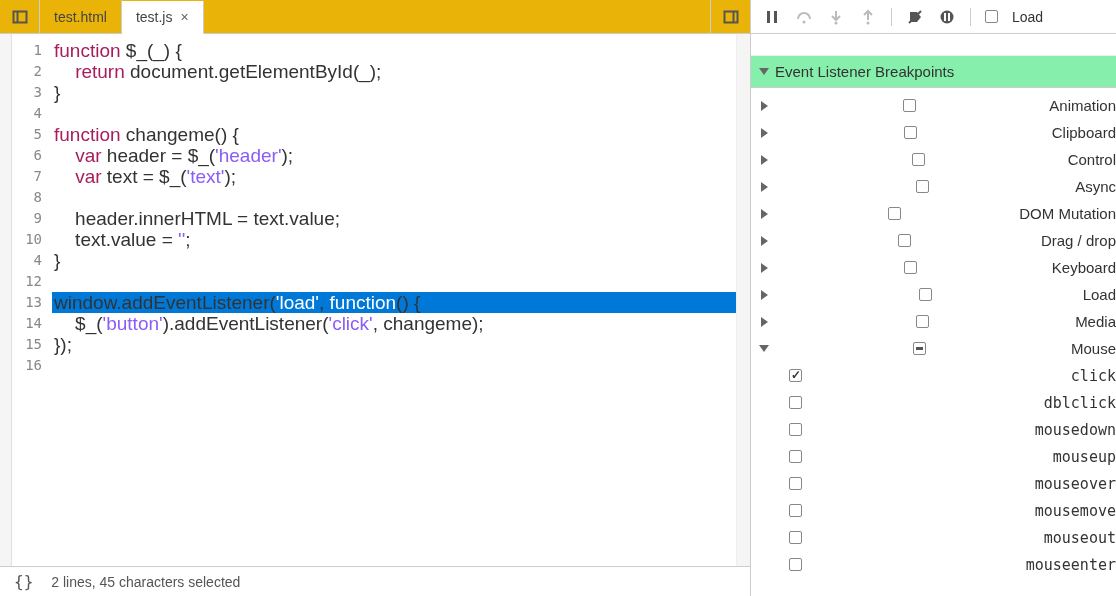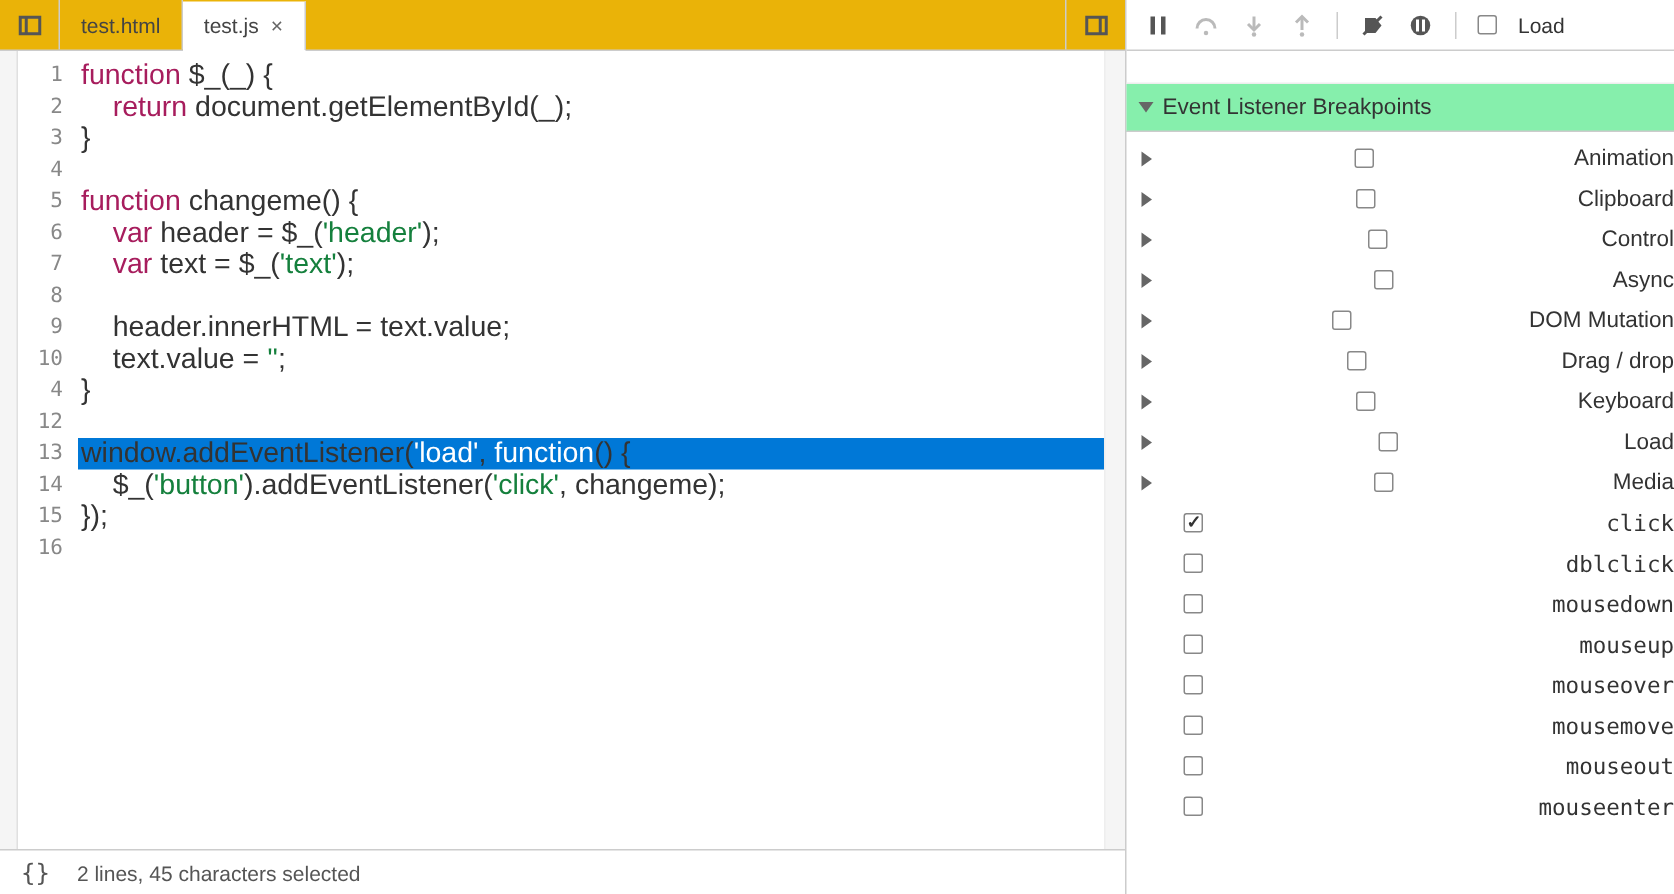--- a/index.html
+++ b/index.html
@@ -18,21 +18,21 @@
 
 .code-area { flex: 1; display: flex; overflow: hidden; }
 .gutter-pad { width: 12px; background: #f5f5f5; border-right: 1px solid #e0e0e0; }
 .gutter { width: 40px; background: #fff; padding-top: 6px; text-align: right; font-family: Consolas, monospace; font-size: 14px; color: #888; }
 .gutter div { height: 21px; padding-right: 10px; line-height: 21px; }
 .code { flex: 1; padding-top: 6px; font-family: Liberation Sans, sans-serif; font-size: 19px; white-space: pre; }
 .code-line { height: 21px; line-height: 21px; padding-left: 2px; }
 .code-line.hl { background: #0078d7; color: #fff; }
 .code-line.hl .kw, .code-line.hl .str, .code-line.hl .fn { color: #fff; }
 .kw { color: #a71d5d; }
-.str { color: #15803d; }
+.str { color: #8b5cf6; }
 .pn { color: #333; }
 .scroll-track { width: 14px; background: #f5f5f5; border-left: 1px solid #eee; }
 
 
 .status-bar { height: 30px; border-top: 1px solid #ccc; display: flex; align-items: center; padding: 0 14px; gap: 18px; color: #555; font-size: 14px; }
 
 
 .toolbar { height: 34px; border-bottom: 1px solid #ccc; display: flex; align-items: center; gap: 14px; padding: 0 12px; }
 .tool-icon { width: 18px; height: 18px; display: flex; align-items: center; justify-content: center; color: #555; }
 .tool-icon.disabled { opacity: 0.4; }
@@ -228,20 +228,27 @@
         <span class="checkbox-empty"></span>
         <span>Load</span>
       </div>
       <div class="tree-row">
         <span class="tree-tw">
           <span class="twisty collapsed"></span>
         </span>
         <span class="checkbox-empty"></span>
         <span>Media</span>
       </div>
+      <div class="tree-row">
+        <span class="tree-tw">
+          <span class="twisty"></span>
+        </span>
+        <span class="checkbox-indeterminate"></span>
+        <span>Mouse</span>
+      </div>
       <div class="tree-row tree-row-child">
         <span class="checkbox-checked"></span>
         <span style="font-family: Consolas, monospace;">click</span>
       </div>
       <div class="tree-row tree-row-child">
         <span class="checkbox-empty"></span>
         <span style="font-family: Consolas, monospace;">dblclick</span>
       </div>
       <div class="tree-row tree-row-child">
         <span class="checkbox-empty"></span>

